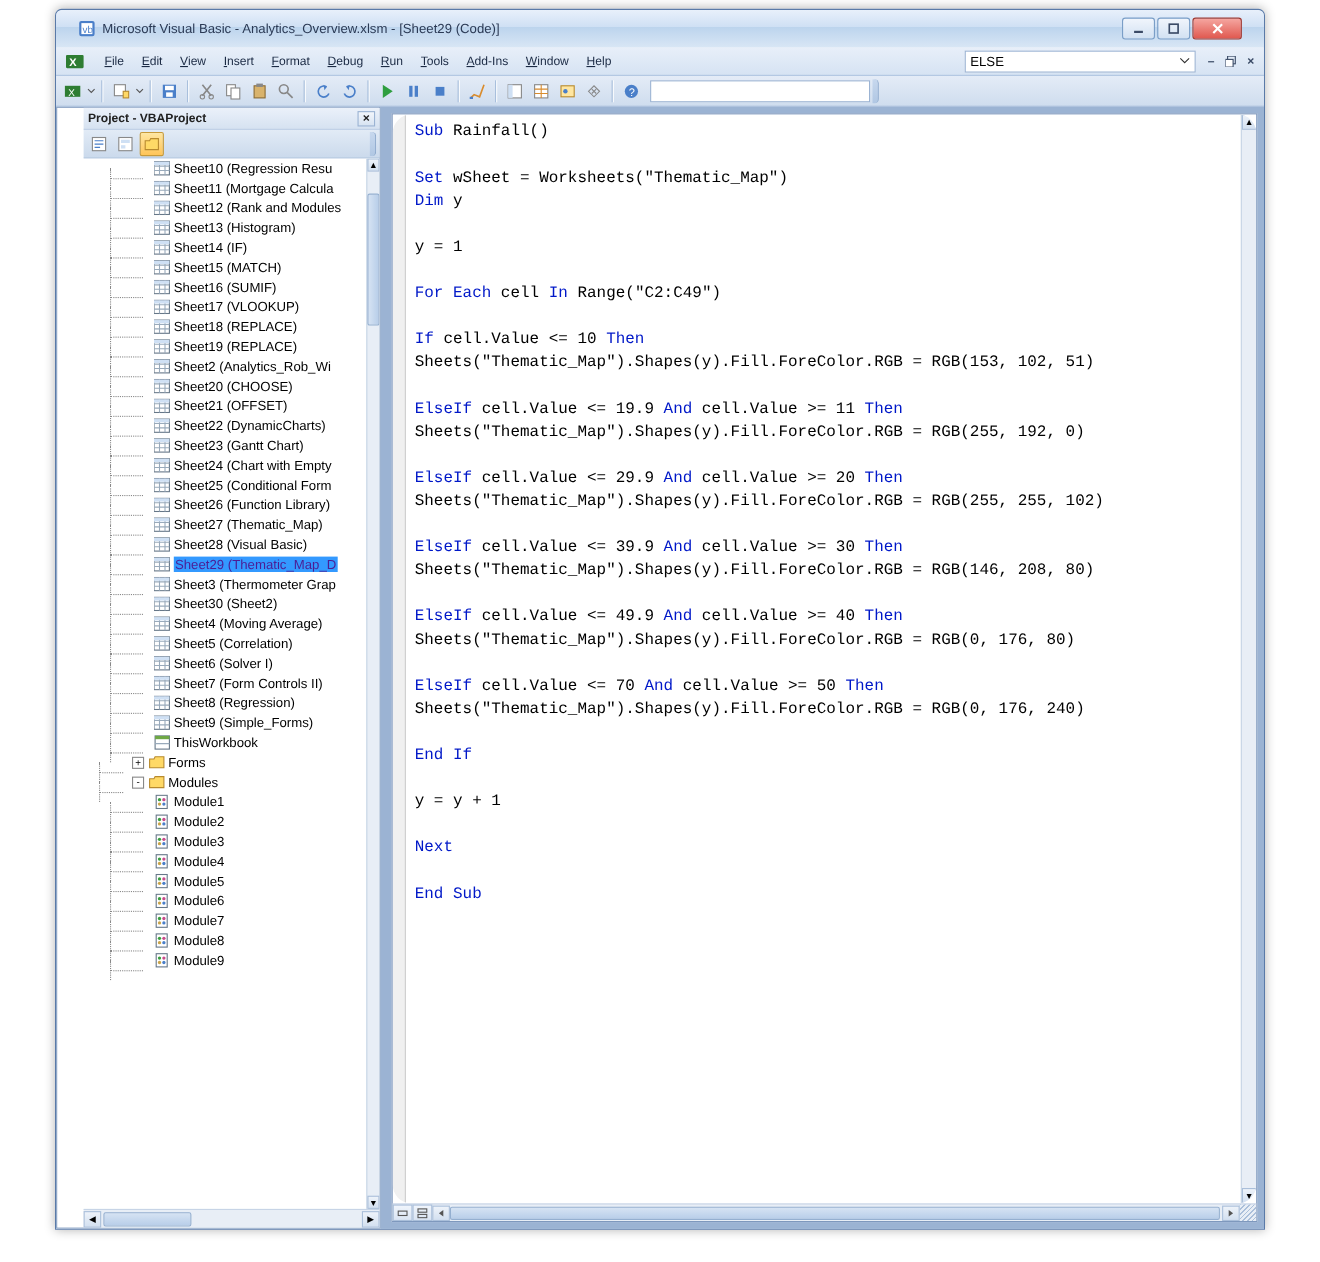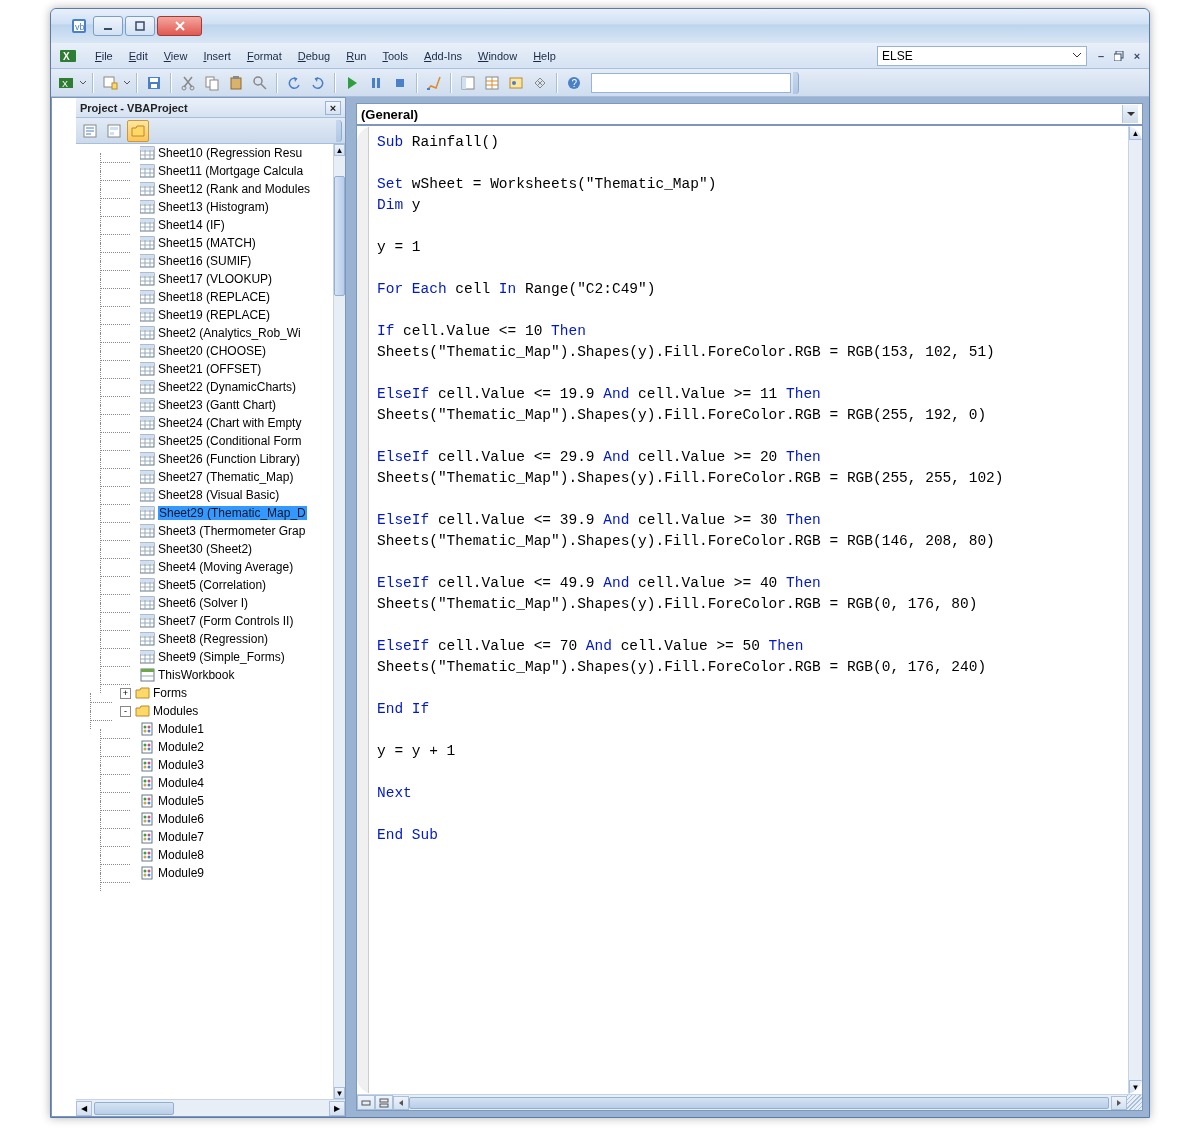--- a/index.html
+++ b/index.html
@@ -161,21 +161,21 @@
   }
   .tree-row .dots1::after {
     content:""; position:absolute; left:20px; top:0; height:18px; border-left:1px dotted #888;
   }
   .tree-row.depth2 .dots1 { width: 40px; }
   .tree-row.depth2 .dots1::before { left:10px; width:22px; }
   .tree-row.depth2 .dots1::after { left:10px; }
   .tree-row .exp { width:11px; height:11px; border:1px solid #888; background:#fff; margin-right:4px; display:flex; align-items:center; justify-content:center; font-size:9px; line-height:9px; }
   .tree-row .sheet-ico { width:15px; height:14px; margin-right:3px; display:inline-flex;}
   .tree-row.selected .label {
-    background: #3399ff; color: #0f172a; padding: 0 1px;
+    background: #3399ff; color: #4c1d95; padding: 0 1px;
   }
   .tree-hscroll-wrap {
     height: 17px;
     border-top: 1px solid #c7d4e6;
     display: flex; align-items: center;
     background: #e8eef6;
   }
   .tree-hscroll-wrap .sb-btn { width:16px; height:15px; background: linear-gradient(to bottom,#eef3fa,#d3e0f0); border:1px solid #aabfda; display:flex; align-items:center; justify-content:center; font-size:8px;}
   .tree-hscroll-wrap .sb-thumb { width:80px; height:13px; background: linear-gradient(to bottom,#d6e3f3,#b8cee9); border:1px solid #94afd0; border-radius:2px; margin:0 2px;}
   .tree-hscroll-wrap .sb-track { flex:1; }
@@ -255,20 +255,21 @@
 <div class="window">
 
   <div class="titlebar">
     <span class="app-icon">
       <svg viewBox="0 0 16 16">
           <rect x="1" y="1" width="14" height="14" fill="#4a7fc9" rx="2"></rect>
           <rect x="3" y="3" width="10" height="10" fill="#fff"></rect>
           <text x="4" y="12" font-size="9" fill="#4a7fc9">vb</text>
         </svg>
     </span>
+    <span class="title-text">Microsoft Visual Basic - Analytics_Overview.xlsm - [Sheet29 (Code)]</span>
     <div class="win-btns">
       <div class="win-btn">
           <svg viewBox="0 0 12 10">
             <rect x="2" y="7" width="8" height="2" fill="#3a4a66"></rect>
           </svg>
         </div>
       <div class="win-btn">
           <svg viewBox="0 0 12 10">
             <rect x="2" y="1" width="8" height="8" fill="none" stroke="#3a4a66" stroke-width="1.5"></rect>
           </svg>
@@ -958,28 +959,20 @@
       <div class="tree-hscroll-wrap">
         <div class="sb-btn">◀</div>
         <div class="sb-thumb"></div>
         <div class="sb-track"></div>
         <div class="sb-btn">▶</div>
       </div>
     </div>
 
     <div class="code-area">
       <div class="dropdown-row">
-        <div class="obj-dd">
-          <span>(General)</span>
-          <span class="dd-arrow">
-              <svg width="10" height="10" viewBox="0 0 10 10">
-                <path d="M1 3 L5 7 L9 3" fill="#333"></path>
-              </svg>
-            </span>
-        </div>
       </div>
       <div class="code-window">
         <div class="code-body">
           <div class="code-margin"></div>
           <div class="code-text" id="code-text"><span class="kw">Sub </span>Rainfall()
 
 <span class="kw">Set </span>wSheet = Worksheets("Thematic_Map")
 <span class="kw">Dim </span>y
 
 y = 1

